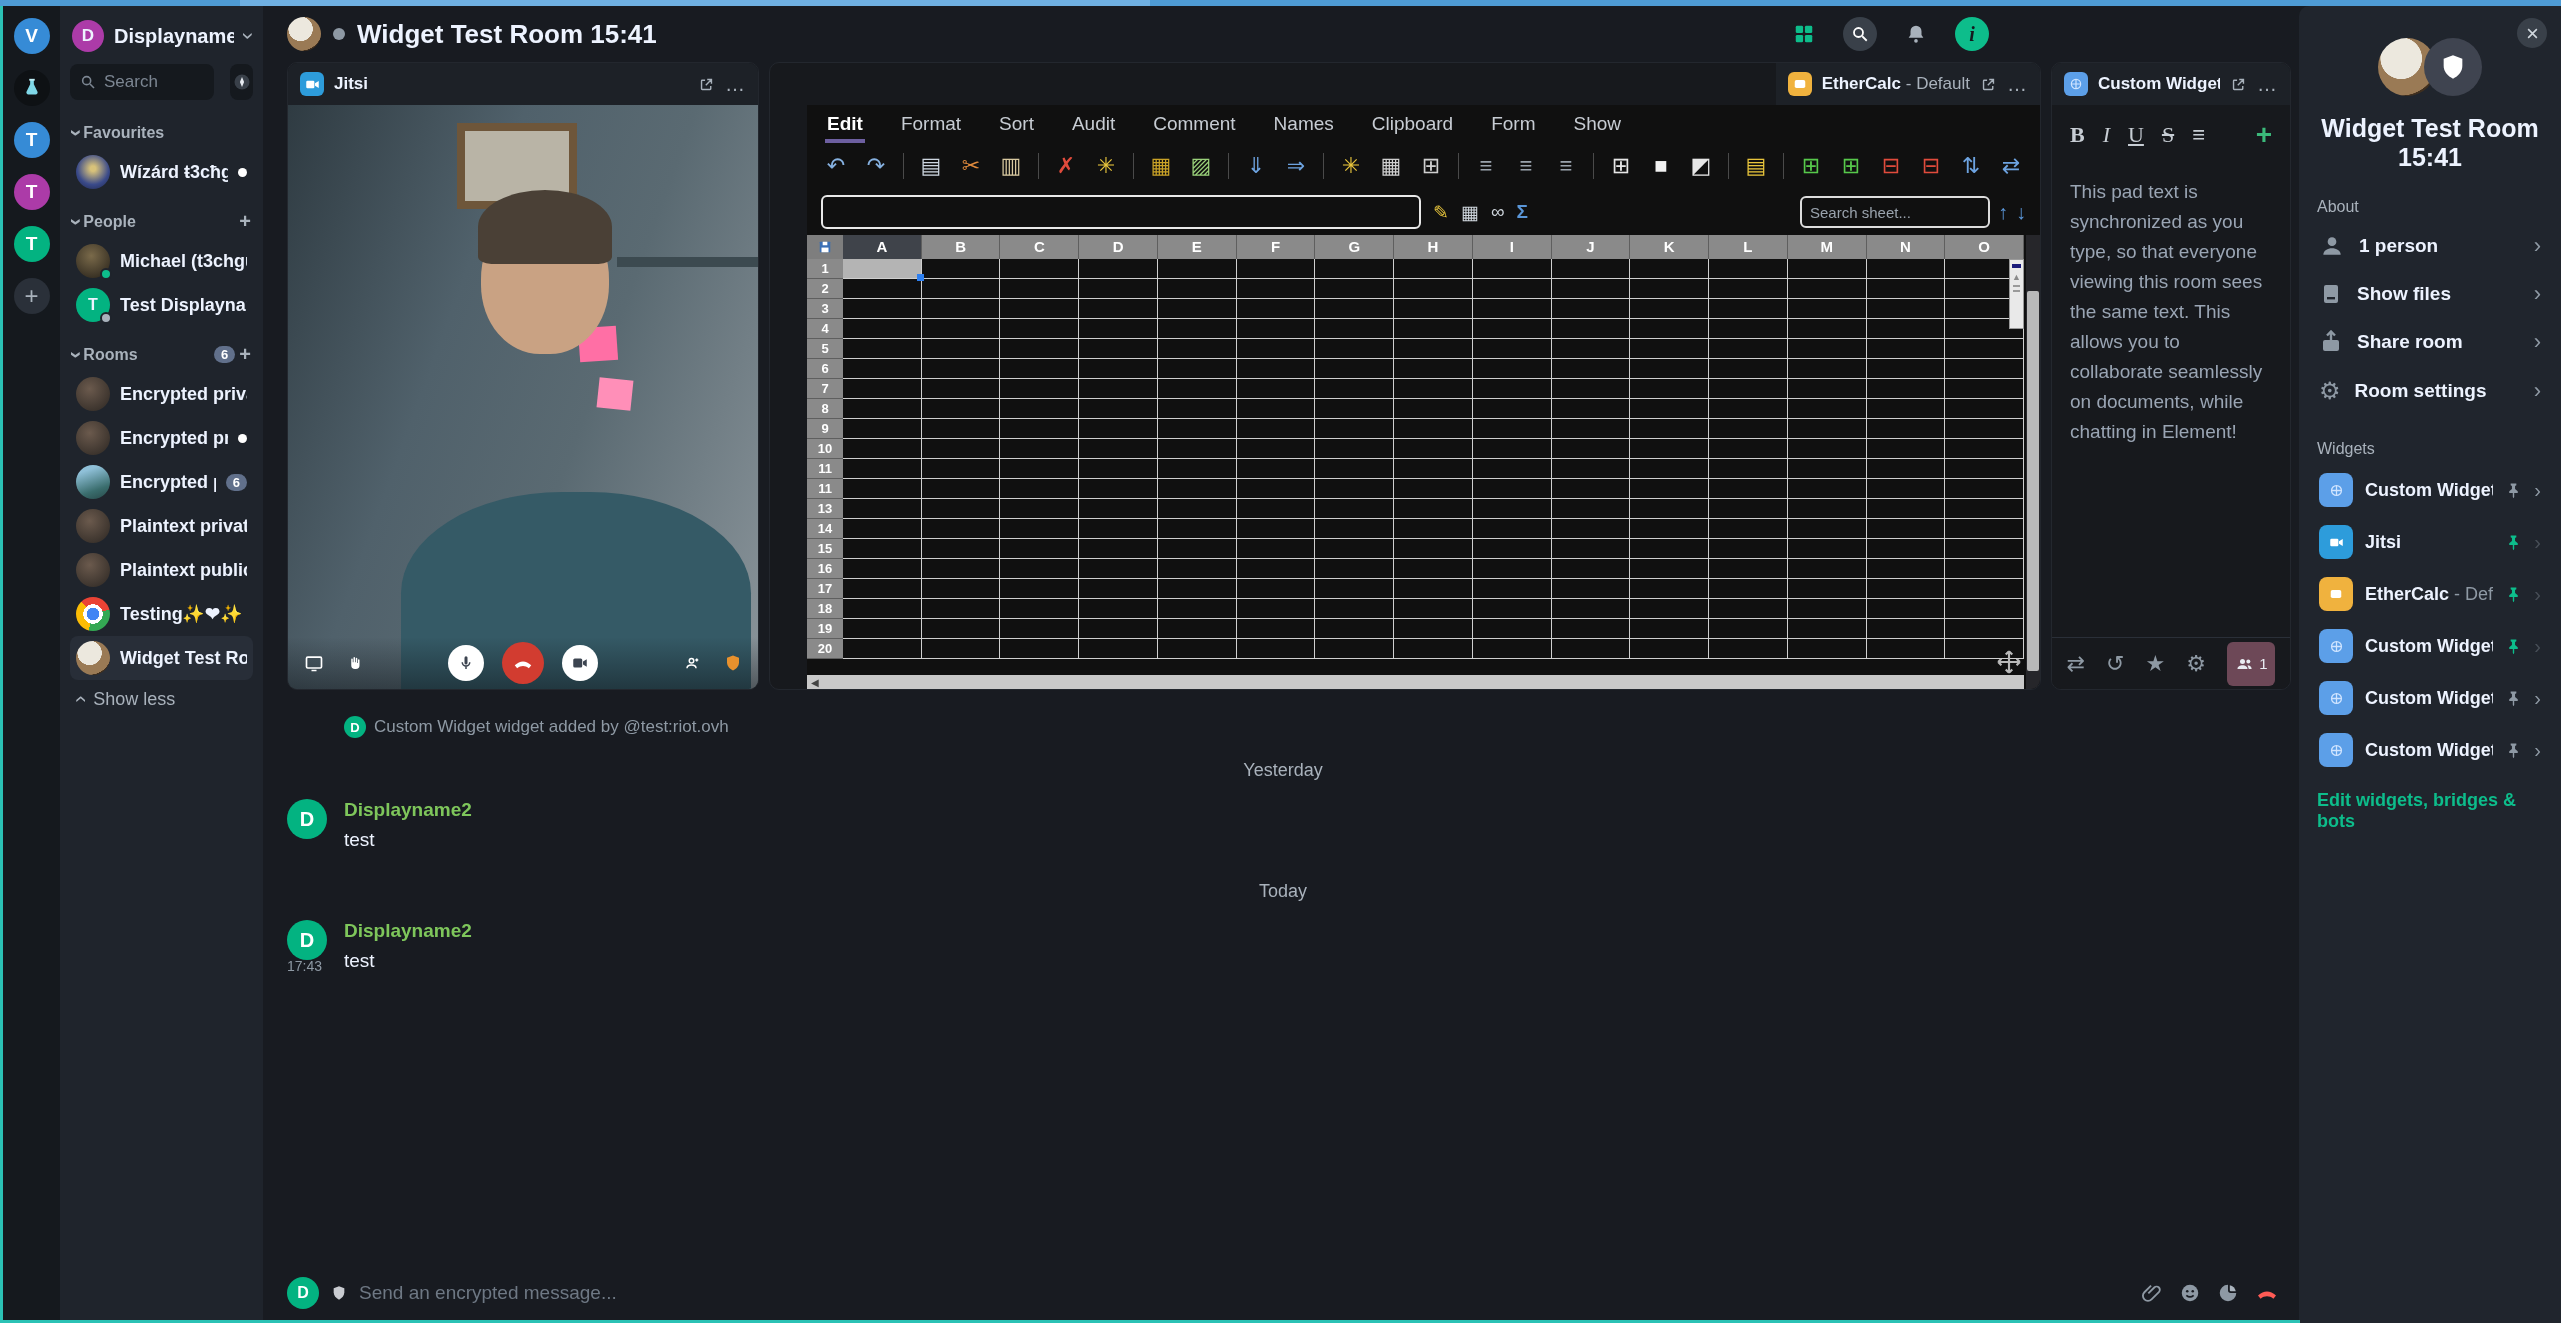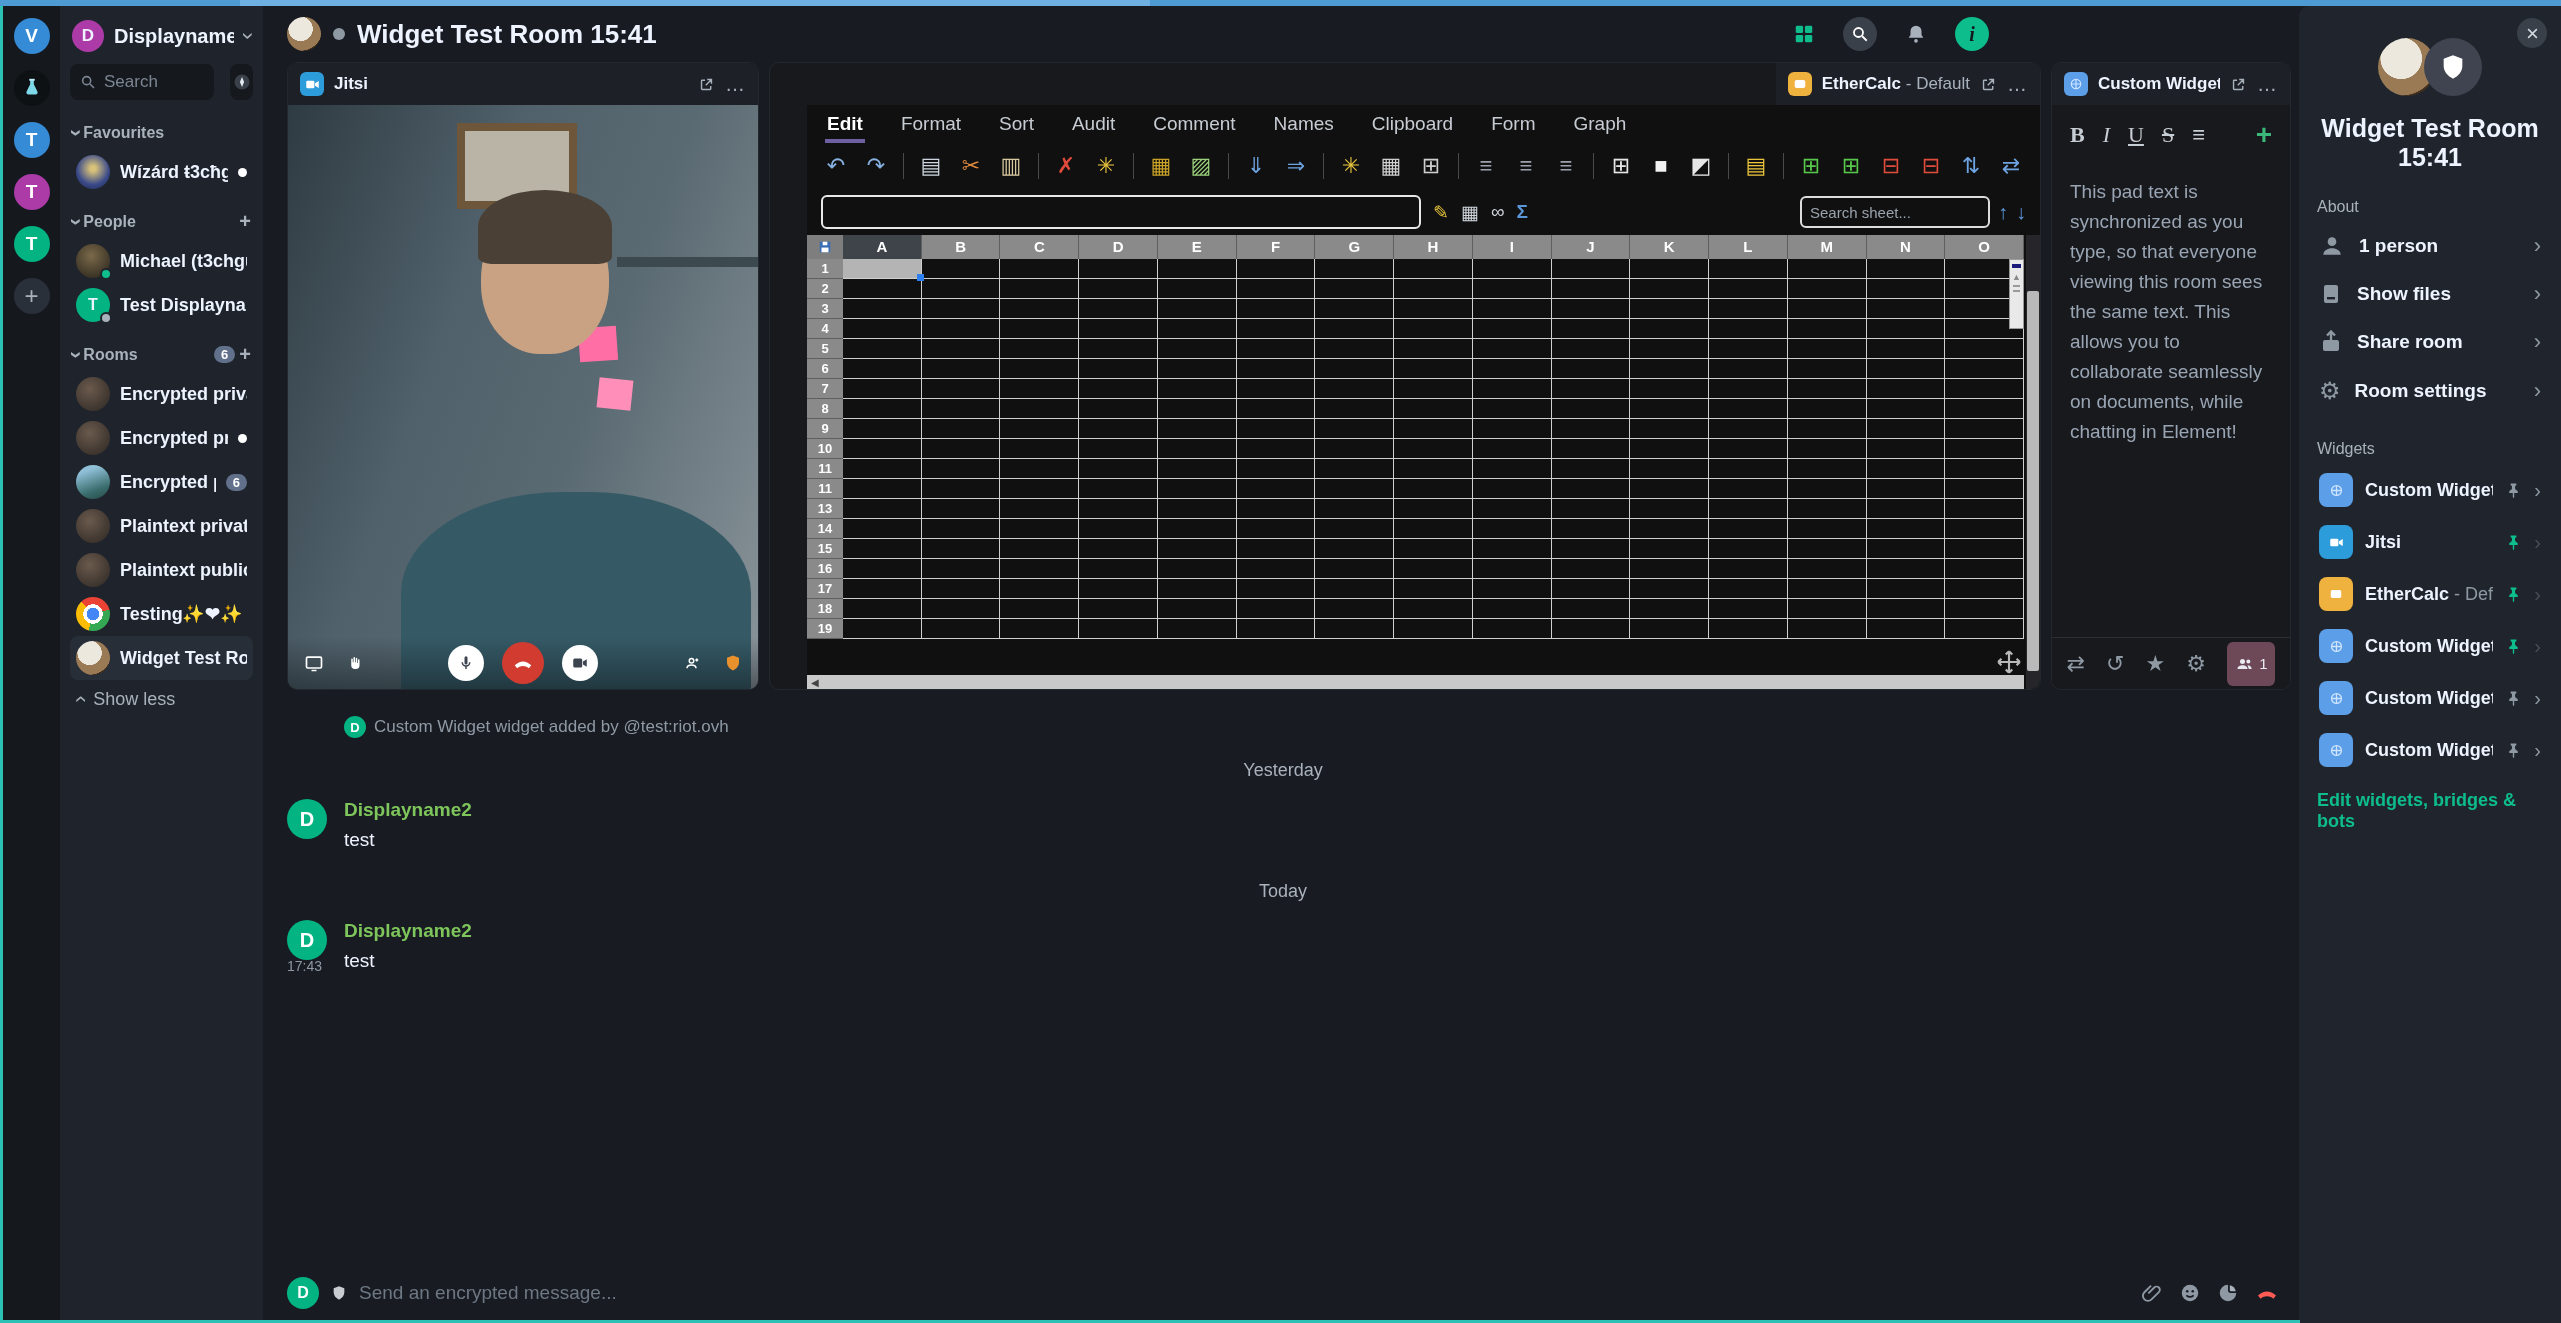--- a/index.html
+++ b/index.html
@@ -443,21 +443,21 @@
         <div class="ec-body">
           <div class="ec-menus">
               <div class="ec-menu active">Edit</div>
               <div class="ec-menu">Format</div>
               <div class="ec-menu">Sort</div>
               <div class="ec-menu">Audit</div>
               <div class="ec-menu">Comment</div>
               <div class="ec-menu">Names</div>
               <div class="ec-menu">Clipboard</div>
               <div class="ec-menu">Form</div>
-              <div class="ec-menu">Graph</div>
+              <div class="ec-menu">Show</div>
             </div>
           <div class="ec-toolbar">
               <span class="tb-ic" style="color: rgb(134, 177, 224);">↶</span>
               <span class="tb-ic" style="color: rgb(134, 177, 224);">↷</span>
               <span class="tb-sep"></span>
               <span class="tb-ic" style="color: rgb(205, 214, 224);">▤</span>
               <span class="tb-ic" style="color: rgb(224, 138, 60);">✂</span>
               <span class="tb-ic" style="color: rgb(217, 201, 160);">▥</span>
               <span class="tb-sep"></span>
               <span class="tb-ic" style="color: rgb(224, 75, 60);">✗</span>
@@ -864,20 +864,38 @@
                     <div class="cell"></div>
                     <div class="cell"></div>
                     <div class="cell"></div>
                     <div class="cell"></div>
                     <div class="cell"></div>
                     <div class="cell"></div>
                     <div class="cell"></div>
                     <div class="cell"></div>
                     <div class="cell"></div>
                   </div>
+                  <div class="grid-row">
+                    <div class="rowh">20</div>
+                    <div class="cell"></div>
+                    <div class="cell"></div>
+                    <div class="cell"></div>
+                    <div class="cell"></div>
+                    <div class="cell"></div>
+                    <div class="cell"></div>
+                    <div class="cell"></div>
+                    <div class="cell"></div>
+                    <div class="cell"></div>
+                    <div class="cell"></div>
+                    <div class="cell"></div>
+                    <div class="cell"></div>
+                    <div class="cell"></div>
+                    <div class="cell"></div>
+                    <div class="cell"></div>
+                  </div>
                 </div>
             </div>
             <div class="pane-ctl">
                 <div class="bar"></div>
                 <div class="tri">▲</div>
                 <div class="ln"></div>
                 <div class="ln"></div>
               </div>
             <div class="hscroll">
                 <span class="la">◀</span>

